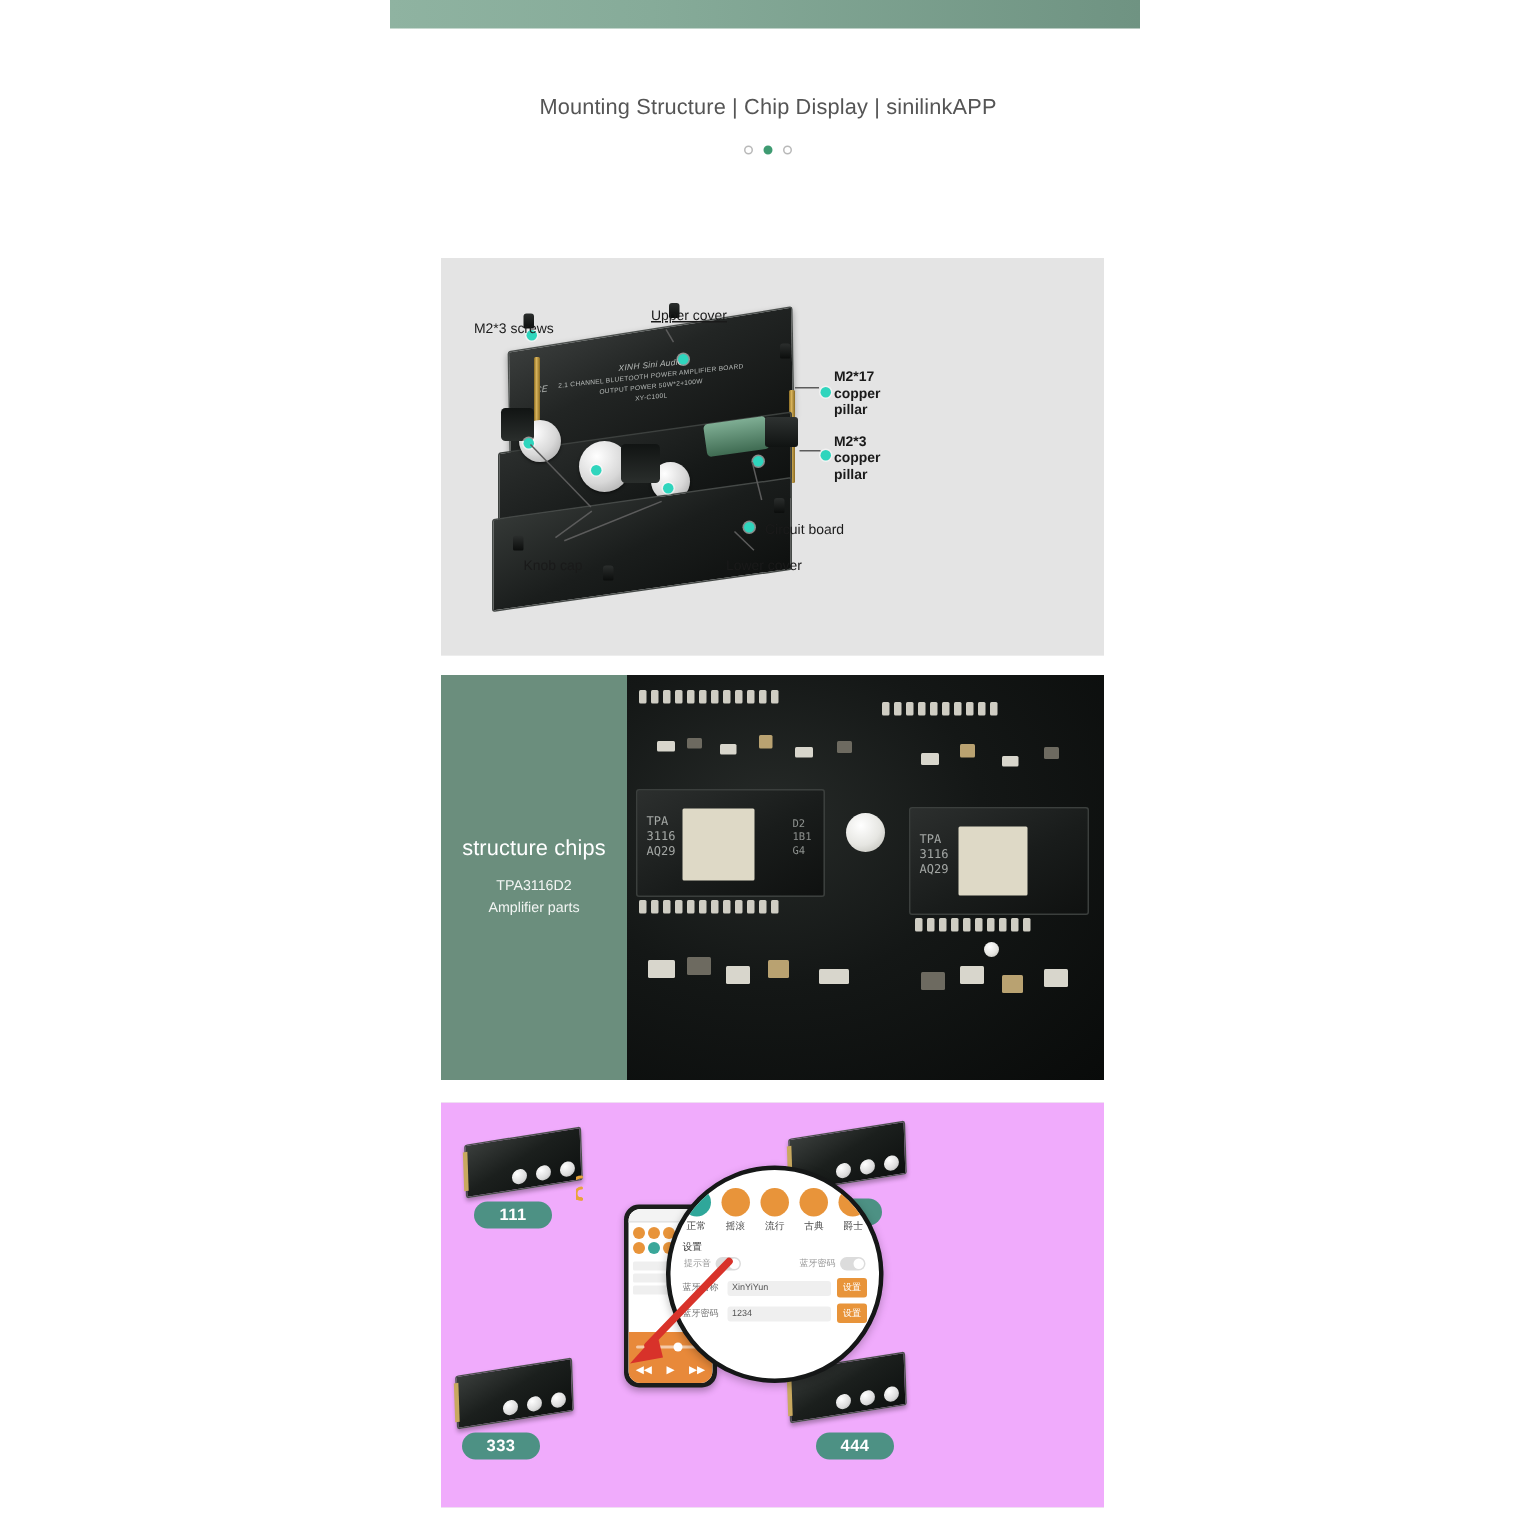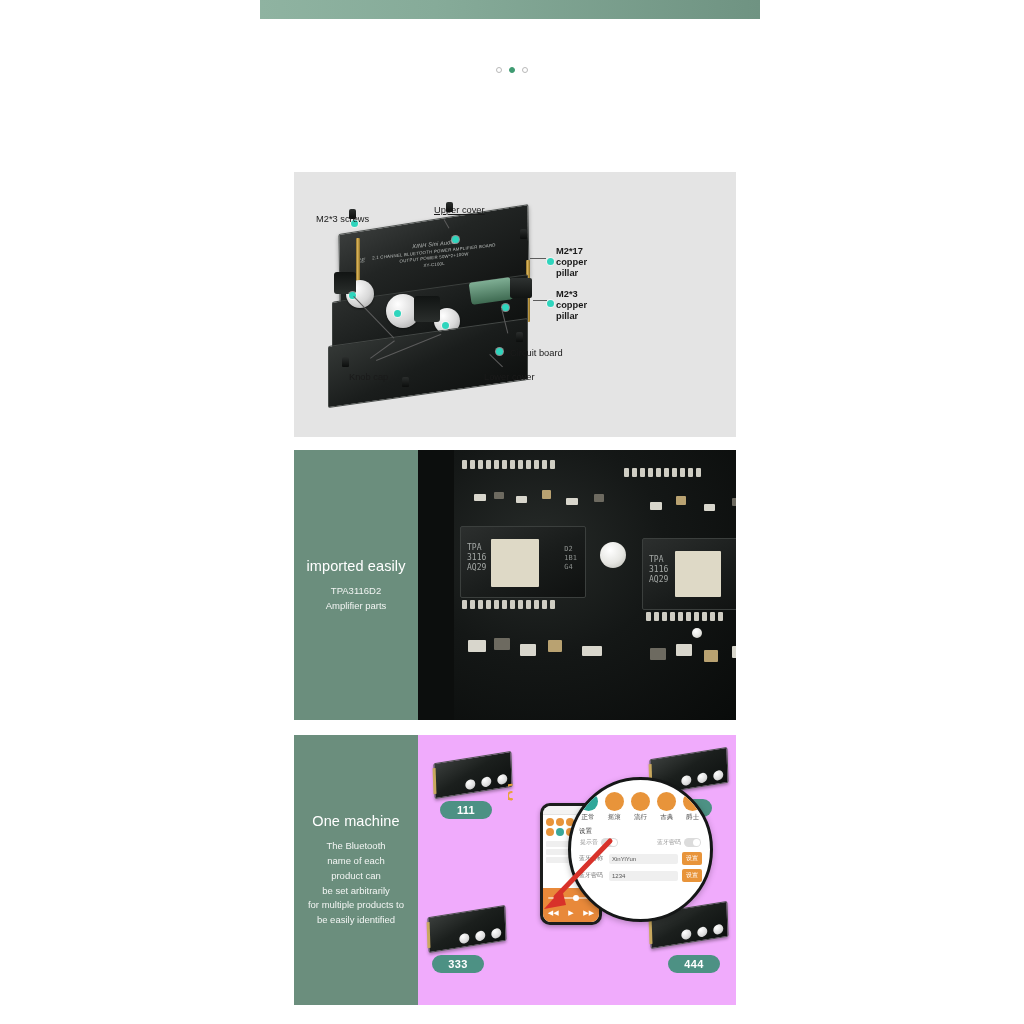--- a/index.html
+++ b/index.html
@@ -222,21 +222,20 @@
   
   #panel-2 { top: 450px; height: 270px; }
   #panel-2 .panel-media {
     background: #0c0e0d;
   }
   .pcb {
     position: absolute;
     inset: 0;
     background:
       radial-gradient(ellipse at 30% 35%, #262a28 0%, #141716 45%, #090b0a 100%);
-    margin-left: 36px;
   }
   .pad {
     position: absolute;
     background: #d8d6cc;
     border-radius: 1px;
   }
   .pad.dark { background: #6d6a60; }
   .pad.gold { background: #b9a271; }
   .chip-ic {
     position: absolute;
@@ -482,20 +481,21 @@
   }
 </style>
 </head>
 <body>
 
 <div class="page">
 
   <div class="top-banner"></div>
 
   <div class="header">
+    <div class="header-sub">Mounting Structure | Chip Display | sinilinkAPP</div>
     <div class="dots">
       <span class="dot"></span>
       <span class="dot active"></span>
       <span class="dot"></span>
     </div>
   </div>
 
   <div class="panel" id="panel-1">
 
     <div class="panel-media">
@@ -559,21 +559,21 @@
         <div class="lbl wrap" style="left:262px; top:117px;">M2*3 copper pillar</div>
         <div class="lbl" style="left:216px; top:176px;">Circuit board</div>
         <div class="lbl" style="left:190px; top:200px;">Lower cover</div>
         <div class="lbl" style="left:55px; top:200px;">Knob cap</div>
       </div>
     </div>
   </div>
 
   <div class="panel" id="panel-2">
     <div class="panel-side">
-      <div class="side-title">imported easily</div>
+      <div class="side-title">structure chips</div>
       <div class="side-desc">
         <div>TPA3116D2</div>
         <div>Amplifier parts</div>
       </div>
     </div>
 
     <div class="panel-media">
       <div class="pcb">
 
         <div class="pins" style="left:8px; top:10px;">
@@ -674,31 +674,20 @@
         <div class="pad dark" style="left:196px; top:198px; width:16px; height:12px;"></div>
         <div class="pad" style="left:222px; top:194px; width:16px; height:12px;"></div>
         <div class="pad gold" style="left:250px; top:200px; width:14px; height:12px;"></div>
         <div class="pad" style="left:278px; top:196px; width:16px; height:12px;"></div>
         <div class="round-cap" style="left:238px; top:178px; width:10px; height:10px;"></div>
       </div>
     </div>
   </div>
 
   <div class="panel" id="panel-3">
-    <div class="panel-side">
-      <div class="side-title">One machine</div>
-      <div class="side-desc">
-        <div>The Bluetooth</div>
-        <div>name of each</div>
-        <div>product can</div>
-        <div>be set arbitrarily</div>
-        <div>for multiple products to</div>
-        <div>be easily identified</div>
-      </div>
-    </div>
 
     <div class="panel-media">
 
       <div class="mini-board" style="left:16px; top:22px;">
         <span class="side-gold"></span>
         <span class="mk" style="left:30px;"></span>
         <span class="mk" style="left:46px;"></span>
         <span class="mk" style="left:62px;"></span>
       </div>
       <div class="badge" style="left:22px; top:66px;">111</div>

